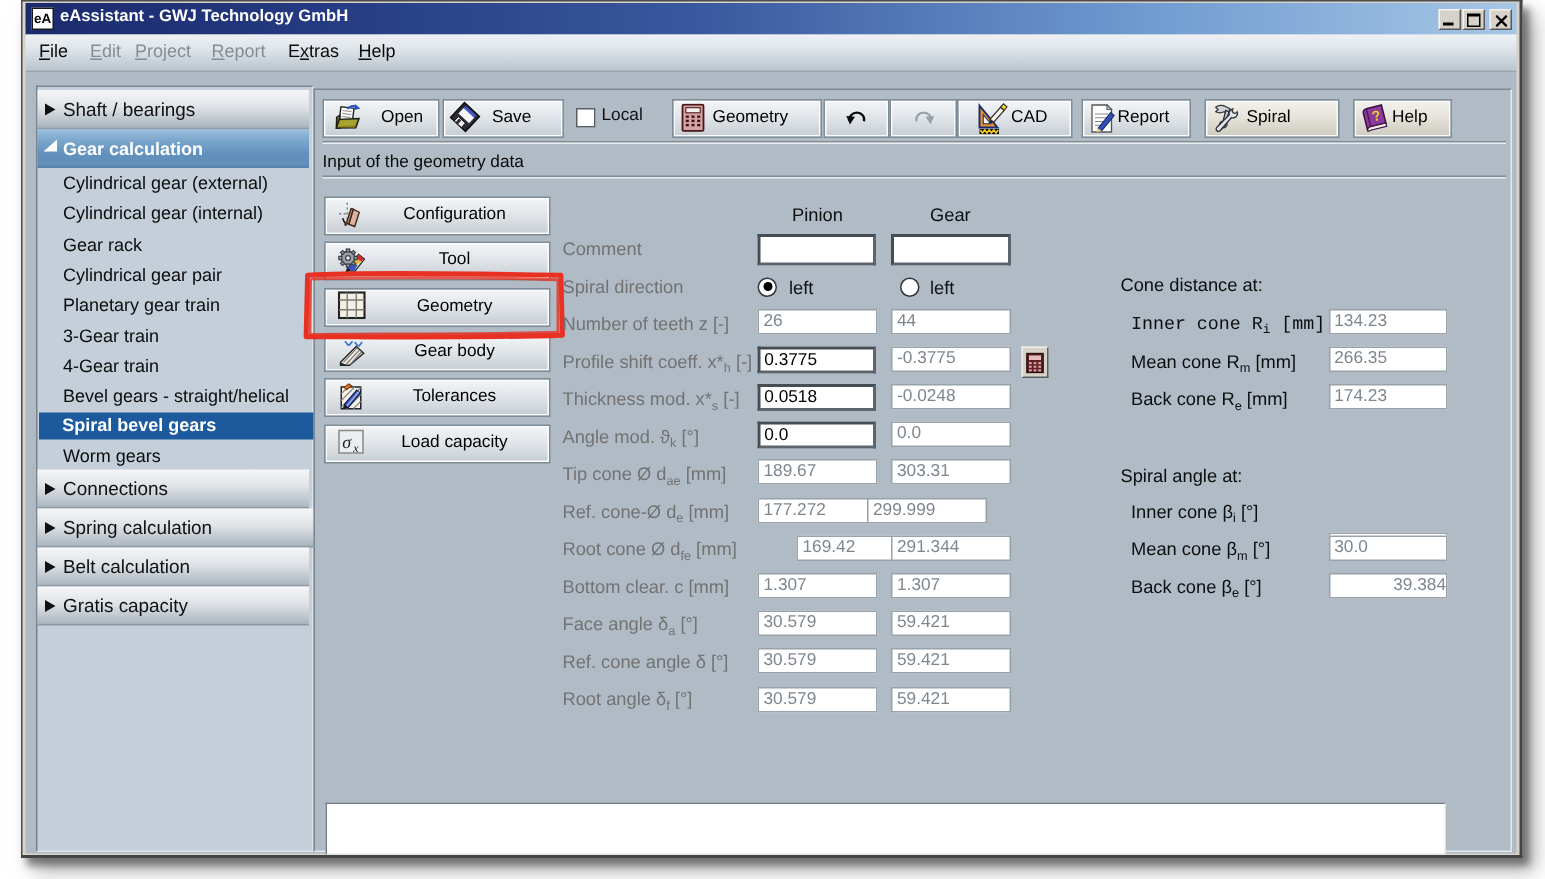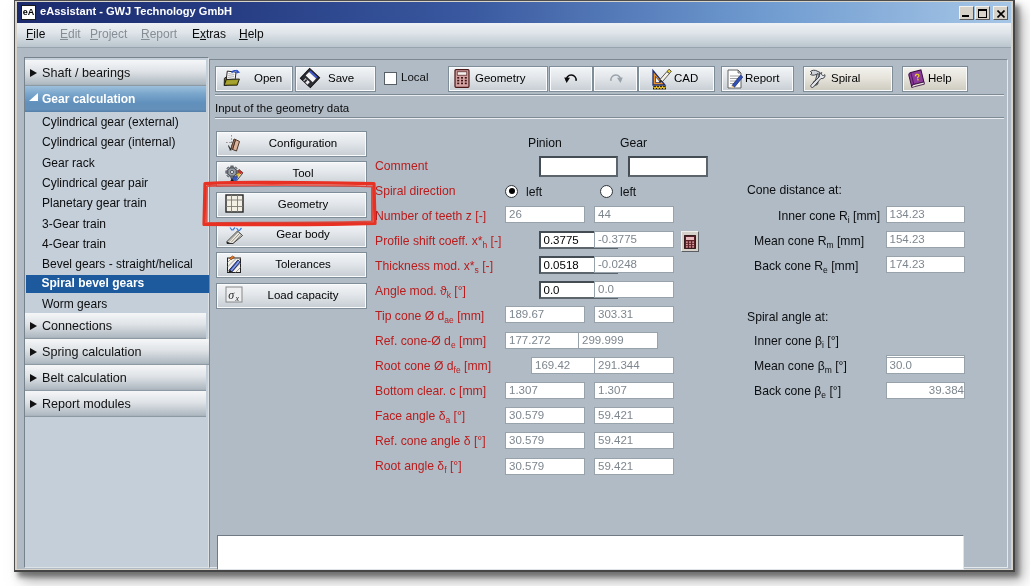--- a/index.html
+++ b/index.html
@@ -48,26 +48,26 @@
 .tb .lab{position:absolute;top:5px;}
 .sep{background:#7d8993;}
 .sepl{background:#e9edf1;}
 #inputlabel{left:215px;top:101.5px;font-size:11.5px;color:#0a0a0a;}
 
 .lb{left:216px;width:149px;height:24px;background:linear-gradient(#f3f5f7,#e2e6ea 45%,#c6cdd3 100%);
  border:1px solid #7f8d98;box-shadow:inset 0 0 0 1px #fafbfc;font-size:11.5px;color:#000;}
 .lb .lab{position:absolute;top:5px;left:26px;width:120px;text-align:center;}
 .lb .ic{position:absolute;left:8px;top:2px;}
 
-.flabel{left:375px;font-size:12.2px;color:#b91c1c;white-space:nowrap;}
+.flabel{left:375px;font-size:12.2px;color:#737373;white-space:nowrap;}
 .flabel sub,.rlabel sub{font-size:8.5px;vertical-align:-3px;}
 .rlabel{font-size:12.2px;color:#0c0e10;white-space:nowrap;}
 .inp{width:74.5px;height:14px;background:#ffffff;border:1px solid #98a2aa;font-size:11.5px;
  color:#7d868e;padding:1px 0 0 3px;white-space:nowrap;overflow:hidden;}
-.inp.en{border:2px solid;border-color:#454d54 #5c646c #5c646c #454d54;color:#000;width:72.5px;height:13px;margin-left:34px;}
+.inp.en{border:2px solid;border-color:#454d54 #5c646c #5c646c #454d54;color:#000;width:72.5px;height:13px;}
 .colhead{font-size:12.2px;color:#0c0e10;}
 .radio{width:11px;height:11px;border-radius:50%;background:#fff;border:1px solid #2f3439;}
 .radio .dot{position:absolute;left:2.5px;top:2.5px;width:6px;height:6px;border-radius:50%;background:#000;}
 #textarea{left:217px;top:535px;width:745px;height:33px;background:#ffffff;
  border:1px solid;border-color:#6f7a84 #dfe4e8 #dfe4e8 #6f7a84;}
 </style>
 </head>
 <body>
 <div id="win" class="abs"></div>
 <div id="title" class="abs"></div>
@@ -121,21 +121,21 @@
 <div class="abs shead" style="top:339px;padding-left:18px;">
     <span class="tri"></span>
     <span class="txt">Spring calculation</span>
   </div>
 <div class="abs shead" style="top:365px;">
     <span class="tri"></span>
     <span class="txt">Belt calculation</span>
   </div>
 <div class="abs shead" style="top:391px;">
     <span class="tri"></span>
-    <span class="txt">Report modules</span>
+    <span class="txt">Gratis capacity</span>
   </div>
 <div id="main" class="abs"></div>
 
 <div class="abs tb" style="left:215px;width:76px;">
     <span class="lab" style="left:38px;">Open</span>
 <svg style="position:absolute;left:6px;top:1px" width="21" height="21" viewBox="0 0 21 21">
 <g transform="rotate(7 9 9)">
 <rect x="4.6" y="3.6" width="8.8" height="11.6" fill="#fdfdfd" stroke="#1a1a1a" stroke-width="0.9"></rect>
 <g stroke="#9a9a9a" stroke-width="0.8">
 <line x1="6" y1="6" x2="12" y2="6"></line>
@@ -397,24 +397,24 @@
         <rect x="5.1" y="8.8" width="1.8" height="1.4"></rect>
         <rect x="8.2" y="8.8" width="1.8" height="1.4"></rect>
 <rect x="2" y="11.2" width="1.8" height="1.4"></rect>
         <rect x="5.1" y="11.2" width="1.8" height="1.4"></rect>
         <rect x="8.2" y="11.2" width="1.8" height="1.4"></rect>
 </g>
 </svg>
   </div>
 
 <div class="abs rlabel" style="left:747px;top:183px;">Cone distance at:</div>
-<div class="abs rlabel" style="left:778px;top:209px;">Inner cone R<sub>i</sub> [mm]</div>
+<div class="abs rlabel" style="left:754px;top:209px;font-family:Liberation Mono, monospace;">Inner cone R<sub>i</sub> [mm]</div>
 <div class="abs inp" style="left:885.5px;top:205.5px;">134.23</div>
 <div class="abs rlabel" style="left:754px;top:234px;">Mean cone R<sub>m</sub> [mm]</div>
-<div class="abs inp" style="left:885.5px;top:230.7px;">154.23</div>
+<div class="abs inp" style="left:885.5px;top:230.7px;">266.35</div>
 <div class="abs rlabel" style="left:754px;top:259px;">Back cone R<sub>e</sub> [mm]</div>
 <div class="abs inp" style="left:885.5px;top:255.9px;">174.23</div>
 <div class="abs rlabel" style="left:747px;top:310px;">Spiral angle at:</div>
 <div class="abs rlabel" style="left:754px;top:334px;">Inner cone β<sub>i</sub> [°]</div>
 <div class="abs inp" style="left:885.5px;top:331.5px;margin-top:23px;">20.067</div>
 <div class="abs rlabel" style="left:754px;top:359px;">Mean cone β<sub>m</sub> [°]</div>
 <div class="abs inp" style="left:885.5px;top:356.7px;">30.0</div>
 <div class="abs rlabel" style="left:754px;top:384px;">Back cone β<sub>e</sub> [°]</div>
 <div class="abs inp" style="left:885.5px;top:381.9px;text-align:right;">39.384</div>
 

